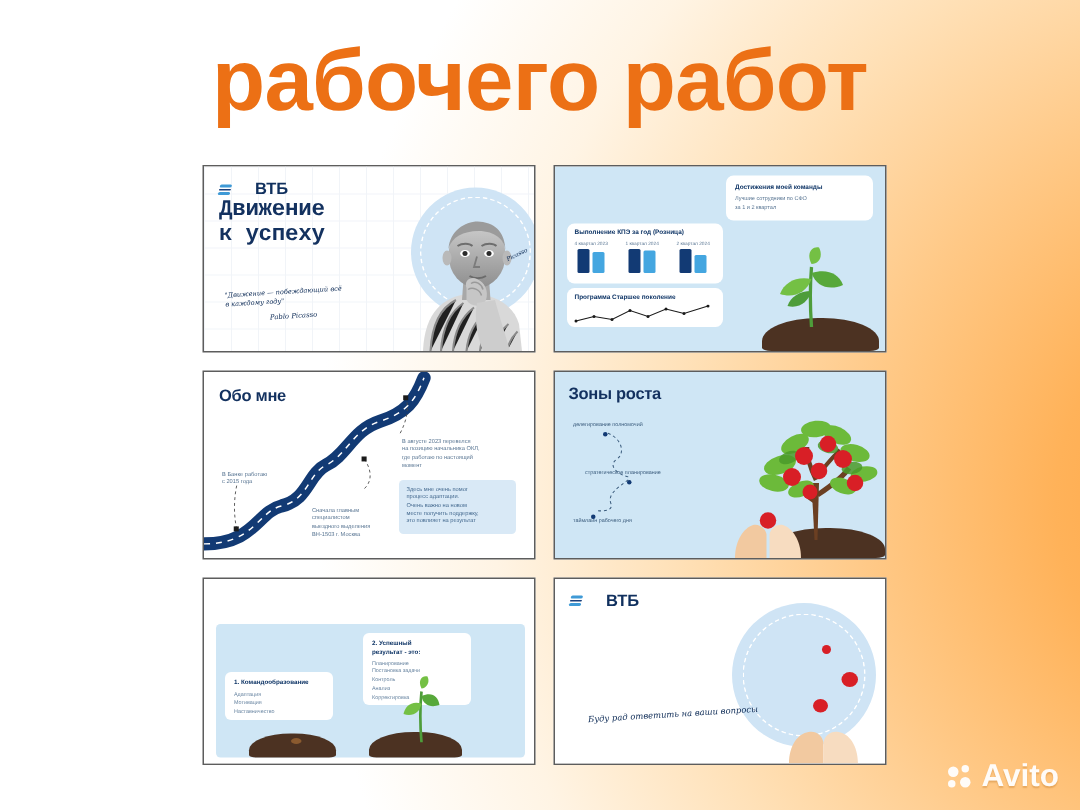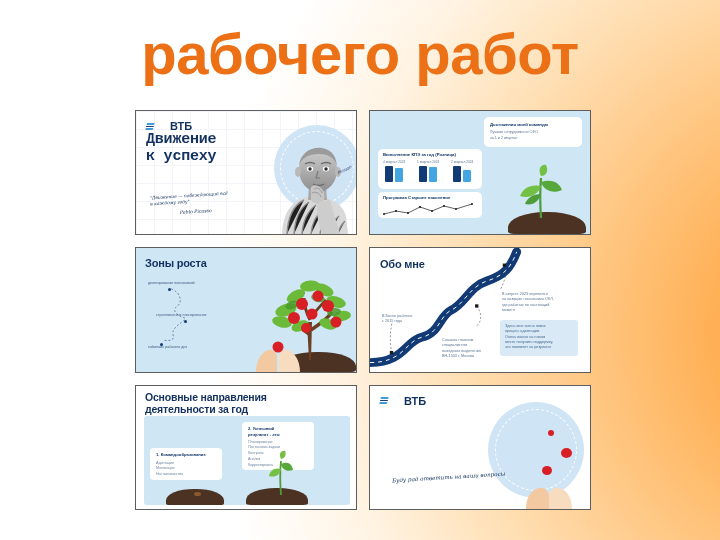--- a/index.html
+++ b/index.html
@@ -279,20 +279,65 @@
           </svg>
         </div>
 
         <div class="mound" style="right:4px;bottom:0;width:78px;height:22px;"></div>
         <svg class="sprout" style="right:26px;bottom:16px;width:46px;height:54px;" viewBox="0 0 46 54">
           <path d="M23 54 C22 40 22 26 23 14" stroke="#4e9d3a" stroke-width="2.2" fill="none"></path>
           <path d="M23 22 C13 20 5 24 2 32 C11 35 20 31 23 22Z" fill="#74c044"></path>
           <path d="M23 18 C33 15 41 18 44 26 C35 30 26 27 23 18Z" fill="#57a83a"></path>
           <path d="M23 12 C19 4 24 0 28 1 C31 7 28 12 23 12Z" fill="#74c044"></path>
           <path d="M23 30 C15 30 9 34 7 40 C15 42 21 37 23 30Z" fill="#4e9d3a"></path>
+        </svg>
+      </div>
+    </div>
+
+    <div class="slide" id="slide3">
+      <div class="slide-inner">
+        <div class="panel"></div>
+
+        <div class="sl-title" style="left:10px;top:10px;font-size:11px;">Обо мне</div>
+
+        <svg style="position:absolute;inset:0;width:100%;height:100%;" viewBox="0 0 222 127" preserveAspectRatio="none">
+          <path d="M0 118 C34 118 36 96 52 92 C70 88 70 70 82 64 C96 57 100 40 118 34 C136 28 142 20 148 4" fill="none" stroke="#123a74" stroke-width="9" stroke-linecap="round"></path>
+          <path d="M0 118 C34 118 36 96 52 92 C70 88 70 70 82 64 C96 57 100 40 118 34 C136 28 142 20 148 4" fill="none" stroke="#ffffff" stroke-width="1" stroke-dasharray="4 4"></path>
+        </svg>
+
+        <div class="road-note" style="left:12px;top:66px;font-size:3.8px;white-space:pre-line;">В Банке работаю
+с 2015 года</div>
+        <div class="road-note" style="left:72px;top:90px;font-size:3.8px;white-space:pre-line;">Сначала главным
+специалистом
+выездного выделения
+ВН-1503 г. Москва</div>
+        <div class="road-note" style="left:132px;top:44px;font-size:3.8px;white-space:pre-line;">В августе 2023 перевелся
+на позицию начальника ОКЛ,
+где работаю по настоящий
+момент</div>
+
+        <div class="note-box" style="left:130px;top:72px;width:78px;height:36px;">
+          <div class="road-note" style="left:5px;top:4px;font-size:3.8px;white-space:pre-line;color:#466b90;">Здесь мне очень помог
+процесс адаптации.
+Очень важно на новом
+месте получить поддержку,
+это повлияет на результат</div>
+        </div>
+
+        <svg style="position:absolute;inset:0;width:100%;height:100%;" viewBox="0 0 222 127" preserveAspectRatio="none">
+          <g fill="none" stroke="#4a4a4a" stroke-width="0.6" stroke-dasharray="2 2">
+            <path d="M22 78 C20 88 20 98 22 108"></path>
+            <path d="M108 80 C114 74 112 66 108 60"></path>
+            <path d="M132 42 C136 34 138 26 136 18"></path>
+          </g>
+          <g fill="#1b1b1b">
+            <rect x="20" y="106" width="3.4" height="3.4"></rect>
+            <rect x="106" y="58" width="3.4" height="3.4"></rect>
+            <rect x="134" y="16" width="3.4" height="3.4"></rect>
+          </g>
         </svg>
       </div>
     </div>
 
     <div class="slide" id="slide4">
       <div class="slide-inner">
         <div class="panel"></div>
 
         <div class="sl-title" style="left:9px;top:9px;font-size:11px;">Зоны роста</div>
 
@@ -344,72 +389,25 @@
           </g>
         </svg>
         <svg style="position:absolute;left:118px;bottom:0px;width:48px;height:34px;" viewBox="0 0 48 34">
           <path d="M2 34 C2 22 8 14 14 12 C18 11 22 14 23 18 L23 34 Z" fill="#f2c9a0"></path>
           <path d="M46 34 C46 22 40 14 34 12 C30 11 26 14 25 18 L25 34 Z" fill="#f7dcc0"></path>
           <circle cx="24" cy="9" r="5.5" fill="#d81f26"></circle>
         </svg>
       </div>
     </div>
 
-    <div class="slide" id="slide3">
-      <div class="slide-inner">
-        <div class="panel"></div>
-
-        <div class="sl-title" style="left:10px;top:10px;font-size:11px;">Обо мне</div>
-
-        <svg style="position:absolute;inset:0;width:100%;height:100%;" viewBox="0 0 222 127" preserveAspectRatio="none">
-          <path d="M0 118 C34 118 36 96 52 92 C70 88 70 70 82 64 C96 57 100 40 118 34 C136 28 142 20 148 4" fill="none" stroke="#123a74" stroke-width="9" stroke-linecap="round"></path>
-          <path d="M0 118 C34 118 36 96 52 92 C70 88 70 70 82 64 C96 57 100 40 118 34 C136 28 142 20 148 4" fill="none" stroke="#ffffff" stroke-width="1" stroke-dasharray="4 4"></path>
-        </svg>
-
-        <div class="road-note" style="left:12px;top:66px;font-size:3.8px;white-space:pre-line;">В Банке работаю
-с 2015 года</div>
-        <div class="road-note" style="left:72px;top:90px;font-size:3.8px;white-space:pre-line;">Сначала главным
-специалистом
-выездного выделения
-ВН-1503 г. Москва</div>
-        <div class="road-note" style="left:132px;top:44px;font-size:3.8px;white-space:pre-line;">В августе 2023 перевелся
-на позицию начальника ОКЛ,
-где работаю по настоящий
-момент</div>
-
-        <div class="note-box" style="left:130px;top:72px;width:78px;height:36px;">
-          <div class="road-note" style="left:5px;top:4px;font-size:3.8px;white-space:pre-line;color:#466b90;">Здесь мне очень помог
-процесс адаптации.
-Очень важно на новом
-месте получить поддержку,
-это повлияет на результат</div>
-        </div>
-
-        <svg style="position:absolute;inset:0;width:100%;height:100%;" viewBox="0 0 222 127" preserveAspectRatio="none">
-          <g fill="none" stroke="#4a4a4a" stroke-width="0.6" stroke-dasharray="2 2">
-            <path d="M22 78 C20 88 20 98 22 108"></path>
-            <path d="M108 80 C114 74 112 66 108 60"></path>
-            <path d="M132 42 C136 34 138 26 136 18"></path>
-          </g>
-          <g fill="#1b1b1b">
-            <rect x="20" y="106" width="3.4" height="3.4"></rect>
-            <rect x="106" y="58" width="3.4" height="3.4"></rect>
-            <rect x="134" y="16" width="3.4" height="3.4"></rect>
-          </g>
-        </svg>
-      </div>
-    </div>
-
     <div class="slide" id="slide5">
       <div class="slide-inner">
         <div class="panelwhite"></div>
         <div class="panelblue"></div>
 
-        <div class="sl-title" style="left:9px;top:5px;font-size:10.5px;line-height:12px;">Основные направления
-деятельности за год</div>
 
         <div class="bullet-card" style="left:106px;top:36px;width:72px;height:48px;">
           <div class="bc-title" style="left:6px;top:4px;font-size:4.2px;line-height:6px;">2. Успешный
     результат - это:</div>
           <div class="bc-list" style="left:6px;top:18px;font-size:3.6px;">
             <div>Планирование</div>
             <div>Постановка задачи</div>
             <div>Контроль</div>
             <div>Анализ</div>
             <div>Корректировка</div>
@@ -461,14 +459,23 @@
         <div class="apple" style="right:38px;top:80px;width:10px;height:9px;"></div>
         <svg style="position:absolute;right:16px;bottom:0px;width:50px;height:30px;" viewBox="0 0 50 30">
           <path d="M2 30 C2 18 8 10 15 9 C20 8 24 11 25 16 L25 30 Z" fill="#f2c9a0"></path>
           <path d="M48 30 C48 18 42 10 35 9 C30 8 26 11 25 16 L25 30 Z" fill="#f7dcc0"></path>
         </svg>
       </div>
     </div>
 
   </div>
 
+  <div class="avito">
+    <span class="avito-dots">
+      <span class="ad1"></span>
+        <span class="ad2"></span>
+        <span class="ad3"></span>
+        <span class="ad4"></span>
+    </span>
+    <span>Avito</span>
+  </div>
 
 </div>
 
 </body></html>

